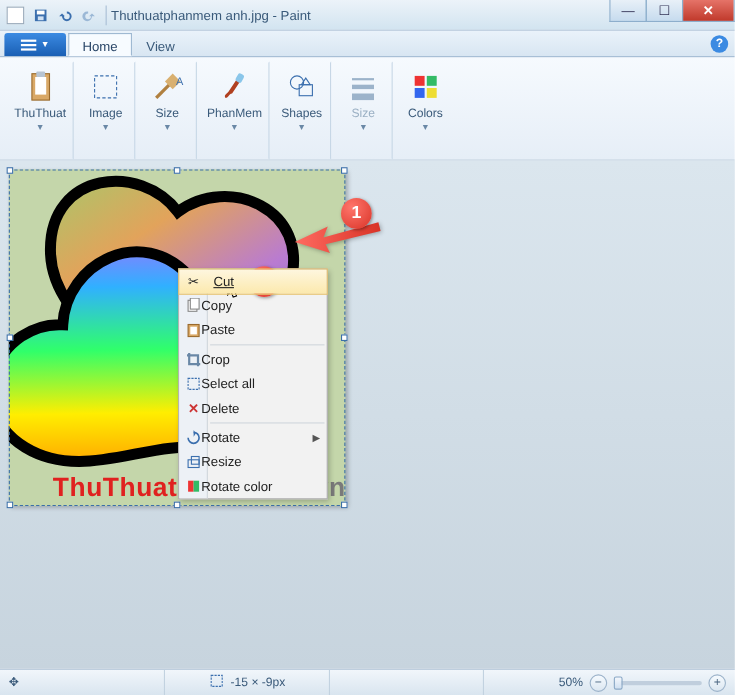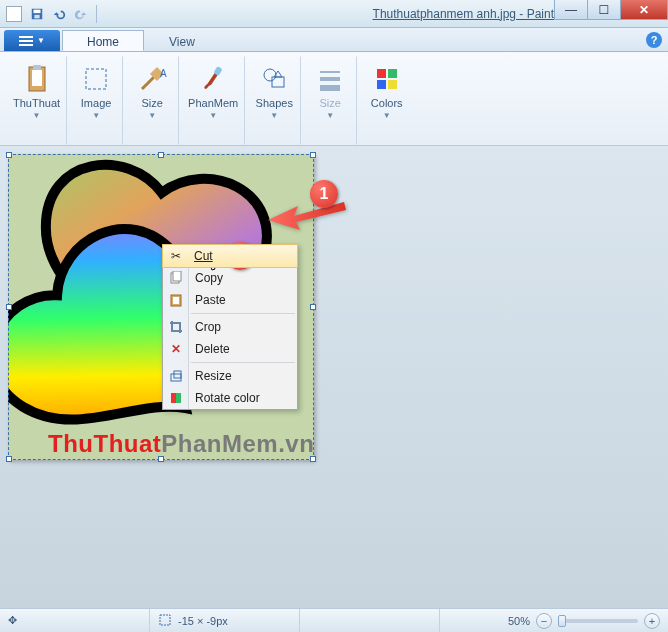--- a/index.html
+++ b/index.html
@@ -8,41 +8,41 @@
   
   .titlebar {
     height: 28px; display: flex; align-items: center; position: relative;
     background: linear-gradient(#ecf3f9, #d2e4f0);
     border-bottom: 1px solid #a8bed4;
   }
   .tb-icon { width: 16px; height: 16px; margin: 0 4px 0 6px; background: #fff; border: 1px solid #9ab; }
   .qat { width: 16px; height: 16px; margin: 0 3px; display:flex; align-items:center; justify-content:center; }
   .qat svg { width: 14px; height: 14px; }
   .divider { width:1px; height:18px; background:#a8bed4; margin:0 4px; }
-  .title-text { flex:1; text-align:right; font-size:12px; color:#3a5a7a;text-decoration:underline; }
+  .title-text { flex:1; text-align:left; font-size:12px; color:#3a5a7a; }
   .wbtns { display:flex; height:100%; }
   .wbtn { width:34px; height:20px; margin-top:0; background:linear-gradient(#e8f0f8,#c6dbee); border:1px solid #8daecc; border-top:none; display:flex; align-items:center; justify-content:center; font-size:12px; color:#335; }
   .wbtn.close { width:48px; background:linear-gradient(#e57368,#c0392b); color:#fff; font-weight:bold; }
   .wbtn + .wbtn { margin-left:-1px; }
 
   
   .filebar {
     height: 24px; display:flex; align-items:stretch;
     background: linear-gradient(#eaf2fa,#d8e6f2); border-bottom:1px solid #9fb9d2;
     position:relative;
   }
   .filebtn {
     width:56px; margin:2px 2px 0 4px;
     background: linear-gradient(#3b8ae2,#1a5fb4); color:#fff;
     border-radius:3px 3px 0 0; display:flex; align-items:center; justify-content:center; gap:4px;
     font-size:12px;
   }
   .filebtn .bars { width:14px; display:flex; flex-direction:column; gap:2px; }
   .filebtn .bars span{ height:2px; background:#fff; }
-  .tab { padding:4px 24px 0; font-size:12px; color:#3a5a7a; background:transparent; border:1px solid transparent; border-bottom:none; margin-top:2px; }
+  .tab { padding:4px 12px 0; font-size:12px; color:#3a5a7a; background:transparent; border:1px solid transparent; border-bottom:none; margin-top:2px; }
   .tab.active { background:#f7fbff; border:1px solid #9fb9d2; border-bottom:1px solid #f7fbff; z-index:2; color:#2a4668; }
   .help { position:absolute; right:6px; top:4px; width:16px; height:16px; border-radius:50%; background:#3b8ae2; color:#fff; font-size:11px; text-align:center; line-height:16px; font-weight:bold;}
 
   
   .ribbon { height:94px; background:linear-gradient(#f6fafe,#e6eef7); border-bottom:1px solid #b7c9db; display:flex; padding:4px 6px 0; gap:2px;}
   .group { border:1px solid transparent; border-right:1px solid #c7d7e6; padding:2px 6px; display:flex; flex-direction:column; align-items:center; justify-content:flex-start; min-width:54px;}
   .group:last-child{border-right:none;}
   .gicon { width:32px; height:32px; margin-top:4px; position:relative; display:flex; align-items:center; justify-content:center;}
   .glabel { font-size:11px; color:#3a5a7a; margin-top:2px; text-align:center; line-height:12px;}
   .drop { margin-top:2px; font-size:8px; color:#6a88a6;}
@@ -52,21 +52,21 @@
   .canvas-doc { position:absolute; left:8px; top:8px; width:306px; height:306px; background:#c4d6aa; box-shadow:2px 2px 4px rgba(0,0,0,0.25);} 
   .sel-border { position:absolute; inset:0; border:1px dashed #3b6fa8; }
   .handle{position:absolute; width:6px; height:6px; background:#fff; border:1px solid #3b6fa8;}
   .h-nw{left:-3px; top:-3px;} .h-n{left:50%; margin-left:-3px; top:-3px;} .h-ne{right:-3px; top:-3px;}
   .h-w{left:-3px; top:50%; margin-top:-3px;} .h-e{right:-3px; top:50%; margin-top:-3px;}
   .h-sw{left:-3px; bottom:-3px;} .h-s{left:50%; margin-left:-3px; bottom:-3px;} .h-se{right:-3px; bottom:-3px;}
 
   
   .ctxmenu { position:absolute; left:162px; top:244px; width:136px; background:#f2f2f2; border:1px solid #a7a7a7; box-shadow:2px 2px 5px rgba(0,0,0,0.25); font-size:12px; }
   .ctxmenu .iconcol { position:absolute; left:0; top:0; bottom:0; width:26px; background:#edf1f6; border-right:1px solid #d0d6dc;}
-  .mi { position:relative; height:22px; display:flex; align-items:center; padding-left:32px; color:#222; z-index:1;}
+  .mi { position:relative; height:22px; display:flex; align-items:center; padding-left:20px; color:#222; z-index:1;}
   .mi.hover { background:linear-gradient(#fef6df,#fce9ad); border:1px solid #e6c26e; margin:-1px; padding-left:31px; height:24px;}
   .mi .mic { position:absolute; left:5px; width:16px; height:16px; display:flex;align-items:center;justify-content:center;}
   .mi .u { text-decoration:underline; text-decoration-skip-ink:none;}
   .mi .arrow { position:absolute; right:6px; font-size:9px; color:#555;}
   .sep { height:1px; background:#d0d6dc; margin:2px 2px 2px 28px;}
 
   
   .callout { position:absolute; width:28px; height:28px; border-radius:50%; background:radial-gradient(circle at 35% 30%, #ff766c, #d93327); color:#fff; font-size:16px; font-weight:bold; display:flex; align-items:center; justify-content:center; box-shadow:1px 1px 3px rgba(0,0,0,0.4);}
   .arrow-anno{position:absolute; left:264px; top:192px; }
   .arrow-anno svg{filter:drop-shadow(1px 1px 2px rgba(0,0,0,0.3));}
@@ -288,24 +288,42 @@
   <div class="sep"></div>
   <div class="mi">
     <span class="mic">
         <svg width="14" height="14" viewBox="0 0 14 14">
           <path d="M3 1v10h10M1 3h10v10" stroke="#6a88a6" fill="none" stroke-width="2"></path>
         </svg>
       </span>
     <span>Crop</span>
   </div>
   <div class="mi">
+    <span class="mic">
+        <svg width="14" height="14" viewBox="0 0 14 14">
+          <rect x="2" y="2" width="10" height="10" fill="none" stroke="#3b6fae" stroke-dasharray="2 1"></rect>
+        </svg>
+      </span>
+    <span>Select all</span>
+  </div>
+  <div class="mi">
     <span class="mic" style="color:#c33;font-weight:bold;">✕</span>
     <span>Delete</span>
   </div>
   <div class="sep"></div>
+  <div class="mi">
+    <span class="mic">
+        <svg width="14" height="14" viewBox="0 0 14 14">
+          <path d="M7 2a5 5 0 1 1-5 5" fill="none" stroke="#3b6fae" stroke-width="1.5"></path>
+          <path d="M7 0l2 3-2 3z" fill="#3b6fae"></path>
+        </svg>
+      </span>
+    <span>Rotate</span>
+    <span class="arrow">▶</span>
+  </div>
   <div class="mi">
     <span class="mic">
         <svg width="14" height="14" viewBox="0 0 14 14">
           <rect x="2" y="5" width="10" height="7" fill="none" stroke="#3b6fae"></rect>
           <rect x="5" y="2" width="7" height="7" fill="none" stroke="#3b6fae"></rect>
         </svg>
       </span>
     <span>Resize</span>
   </div>
   <div class="mi">
@@ -324,21 +342,21 @@
 <div class="cursor">
   <svg viewBox="0 0 18 18">
       <path d="M1 1l0 13 3-3 2 5 3-1-2-5 5 0z" fill="#fff" stroke="#000" stroke-width="1"></path>
     </svg>
 </div>
 
 <div class="statusbar">
   <div class="sb-sec" style="width:150px;">
     <span>✥</span>
   </div>
-  <div class="sb-sec" style="width:150px;">
+  <div class="sb-sec" style="width:150px;justify-content:center;">
     <span><svg width="14" height="14" viewBox="0 0 14 14">
           <rect x="2" y="2" width="10" height="10" fill="none" stroke="#3b6fae" stroke-dasharray="2 1"></rect>
         </svg></span>
     <span>-15 × -9px</span>
   </div>
   <div class="sb-sec" style="width:140px;"></div>
   <div class="sb-spacer"></div>
   <div class="sb-sec" style="border-right:none;">
     <span>50%</span>
     <div class="circ-btn">−</div>

